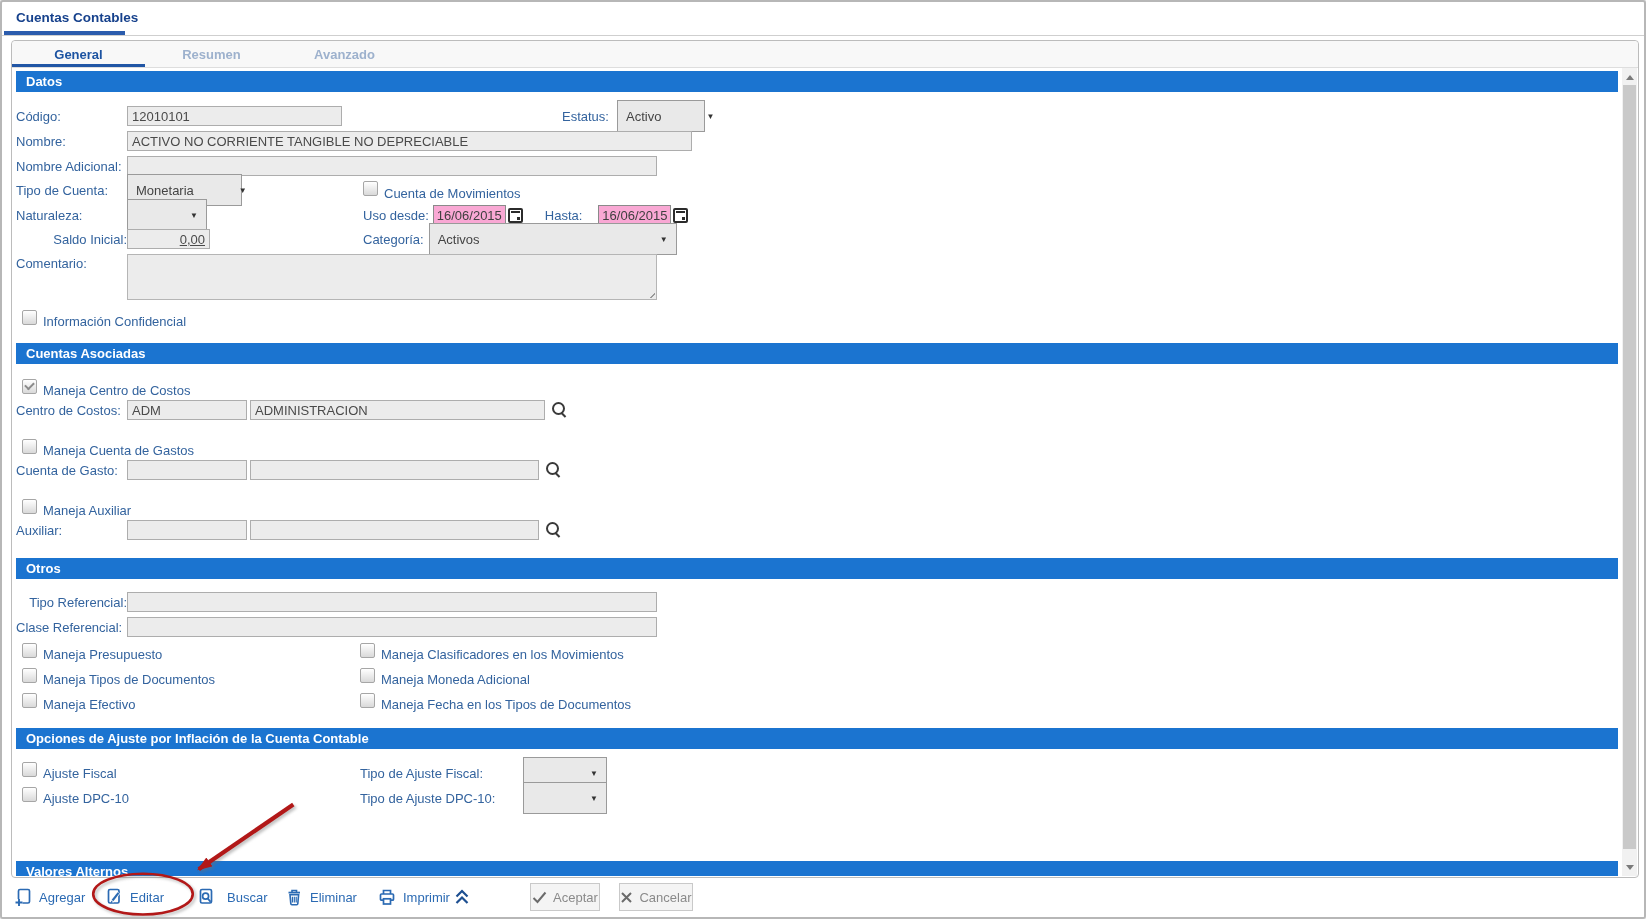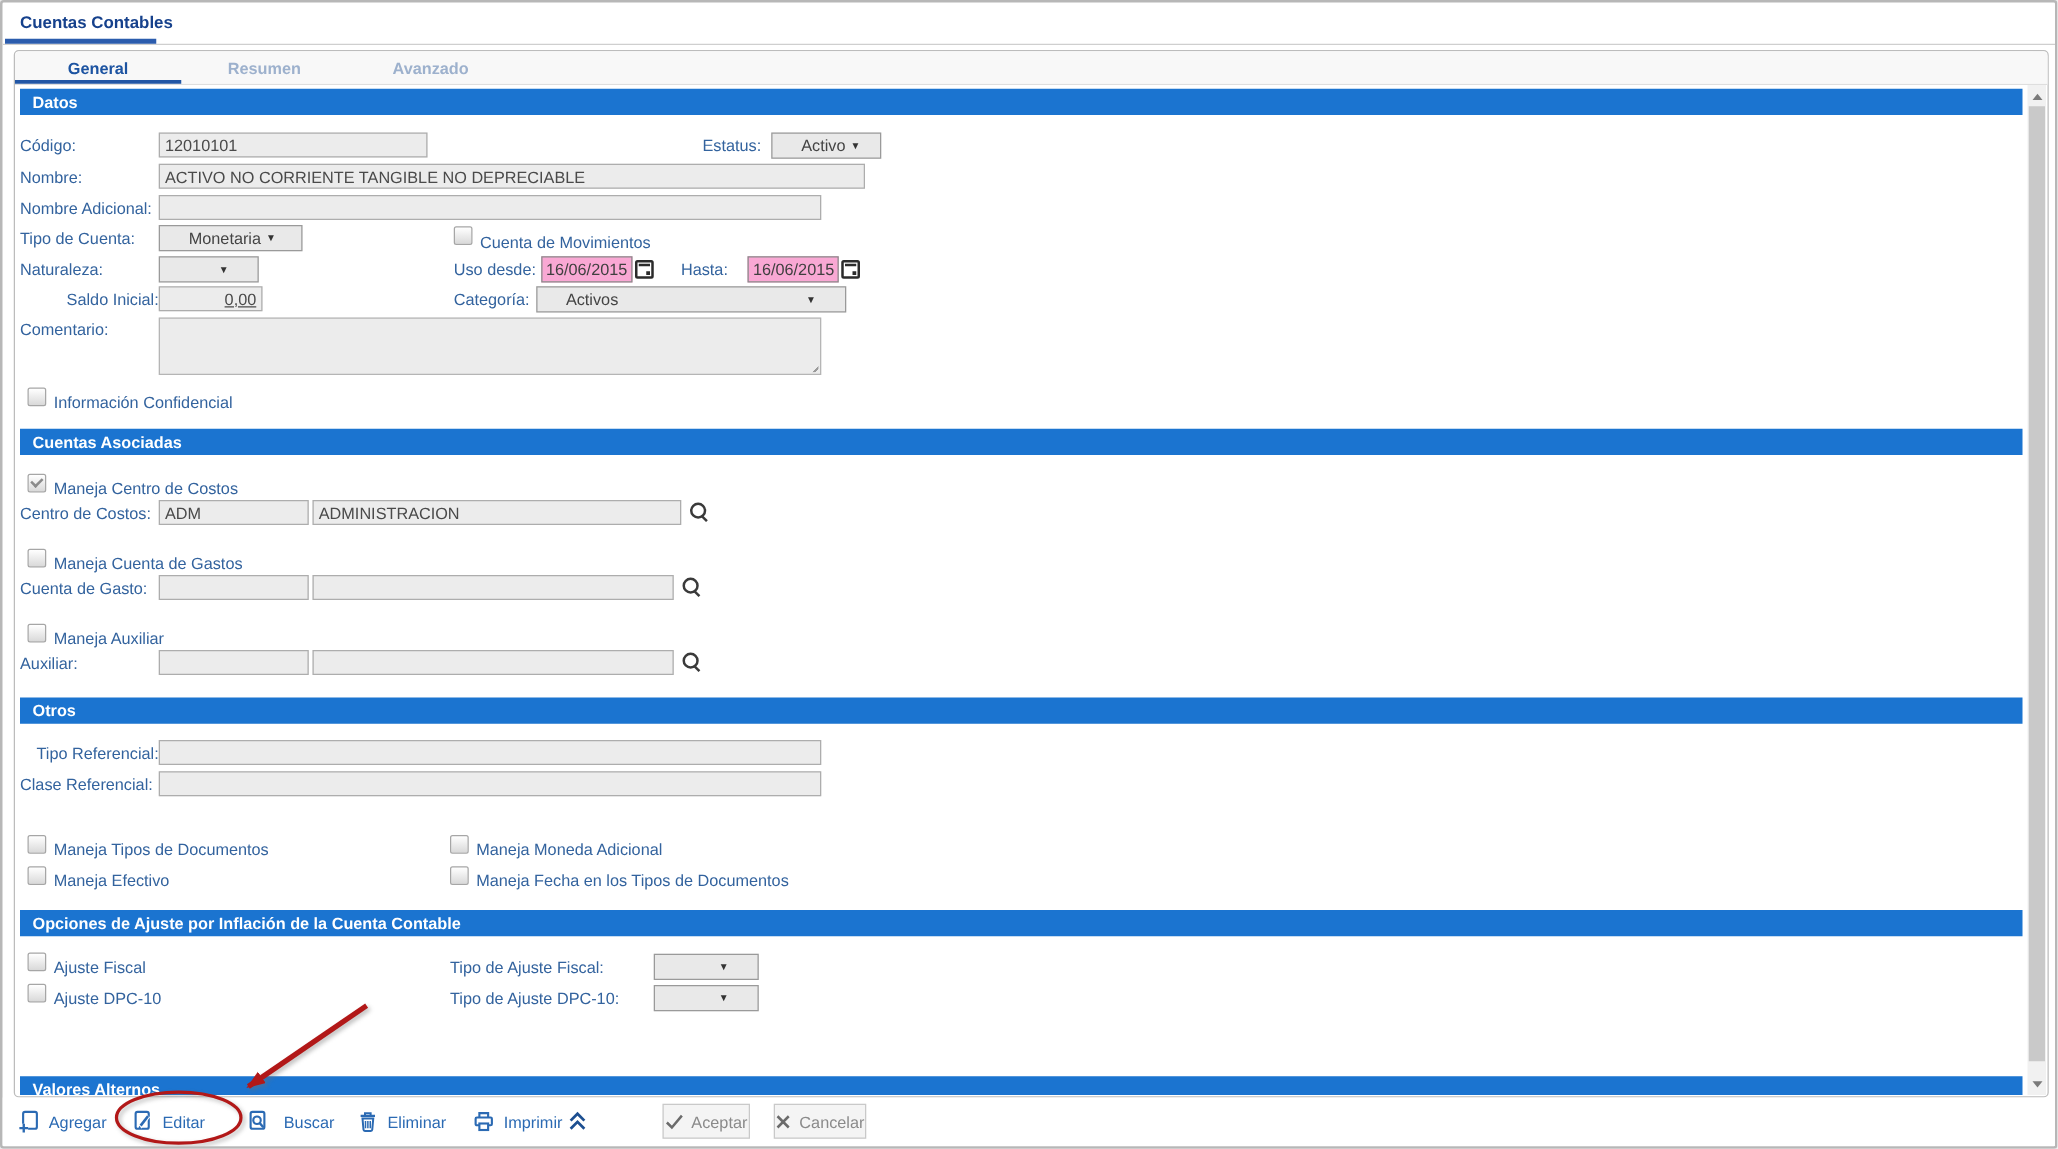--- a/index.html
+++ b/index.html
@@ -21,22 +21,22 @@
   .viewport{position:absolute;left:1px;top:27px;right:1px;bottom:1px;overflow:hidden;}
   .form-content{position:absolute;left:0;top:0;right:16px;bottom:0;}
   
   .secbar{position:absolute;left:3px;width:1602px;height:21px;background:#1b74d0;color:#fff;
           font-weight:bold;display:flex;align-items:center;padding-left:10px;box-sizing:border-box;}
   .frow{position:absolute;display:flex;align-items:center;height:20px;}
   .flabel{color:#33639e;}
   .lab111{width:111px;flex:0 0 111px;}
   .tfield{background:#ececec;border:1px solid #adadad;height:20px;box-sizing:border-box;
           color:#4a4a4a;display:flex;align-items:center;padding:0 4px;overflow:hidden;white-space:nowrap;}
-  .sel{background:#e9e9e9;border:1px solid #9a9a9a;height:21px;box-sizing:border-box;color:#444;
-       display:flex;align-items:center;justify-content:space-between;padding:0 23px;cursor:pointer;}
+  .sel{background:#e9e9e9;border:1px solid #9a9a9a;height:32px;box-sizing:border-box;color:#444;
+       display:flex;align-items:center;justify-content:space-between;padding:0 8px;cursor:pointer;gap:41px;}
   .sel .arr{font-size:8px;color:#333;margin-left:4px;}
   .datef{background:#f9a8d4;border:1px solid #8a8a8a;height:21px;box-sizing:border-box;color:#3f3f3f;
          display:flex;align-items:center;padding:0 3px;overflow:hidden;white-space:nowrap;}
   .cal{width:11px;height:11px;border:2px solid #2b2b2b;border-radius:2px;position:relative;
        margin-left:2px;cursor:pointer;flex:0 0 auto;}
   .cal::before{content:"";position:absolute;left:1px;right:1px;top:1px;height:2px;background:#2b2b2b;}
   .cal::after{content:"";position:absolute;right:1px;bottom:1px;width:3px;height:3px;background:#2b2b2b;}
   .cb{width:13px;height:13px;flex:0 0 13px;border:1px solid #a6a6a6;border-radius:2px;
       background:linear-gradient(#ffffff,#d9d9d9);position:relative;top:-4px;cursor:pointer;}
   .cb.checked::after{content:"";position:absolute;left:2px;top:2px;width:7px;height:4px;
@@ -204,20 +204,28 @@
 
         <div class="frow" style="left:3px;top:524px;text-align:right;">
           <div class="flabel lab111">Tipo Referencial:</div>
           <div class="tfield" style="width:530px;"></div>
         </div>
         <div class="frow" style="left:3px;top:549px;justify-content:space-between;">
           <div class="flabel lab111">Clase Referencial:</div>
           <div class="tfield" style="width:530px;"></div>
         </div>
 
+        <div class="frow" style="left:9px;top:576px;right:3px;">
+          <div class="cb"></div>
+          <div class="cblabel">Maneja Presupuesto</div>
+          <div style="position:absolute;left:338px;display:flex;align-items:center;">
+            <div class="cb"></div>
+            <div class="cblabel">Maneja Clasificadores en los Movimientos</div>
+          </div>
+        </div>
         <div class="frow" style="left:9px;top:601px;right:3px;">
           <div class="cb"></div>
           <div class="cblabel">Maneja Tipos de Documentos</div>
           <div style="position:absolute;left:338px;display:flex;align-items:center;">
             <div class="cb"></div>
             <div class="cblabel">Maneja Moneda Adicional</div>
           </div>
         </div>
         <div class="frow" style="left:9px;top:626px;right:3px;">
           <div class="cb"></div>

